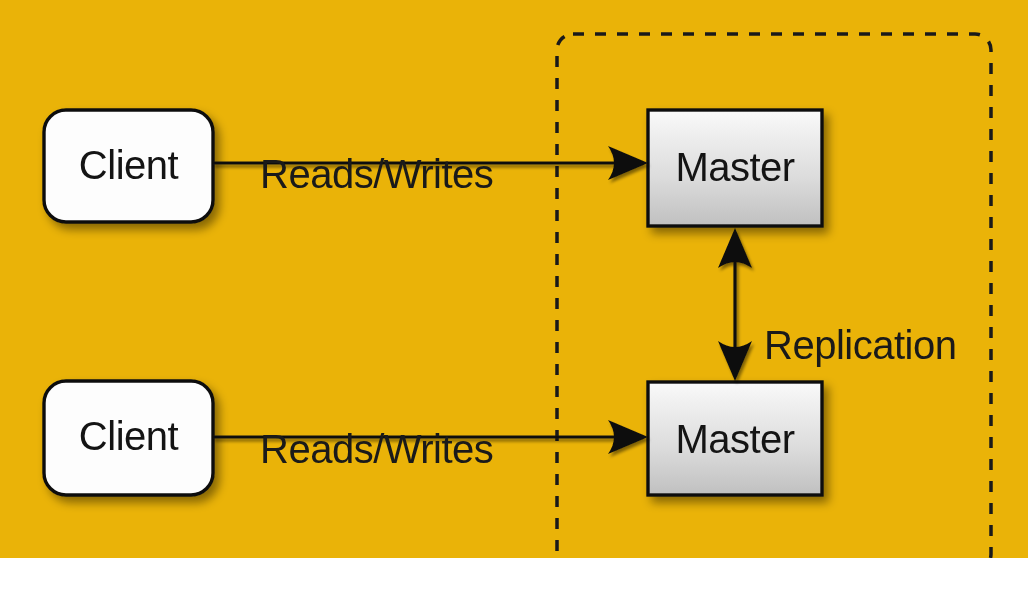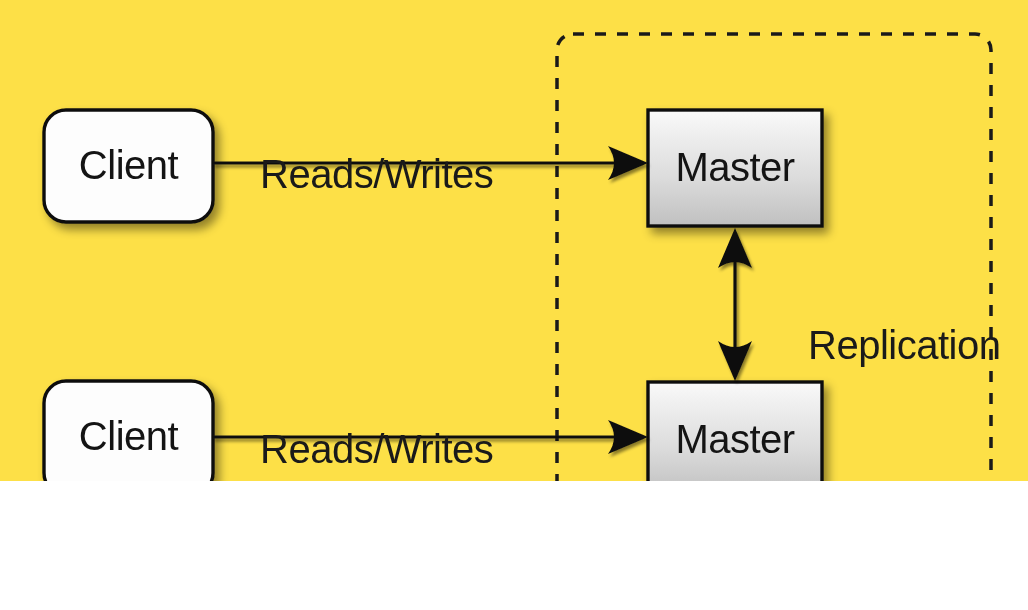--- a/index.html
+++ b/index.html
@@ -6,22 +6,22 @@
     margin: 0;
     padding: 0;
     background: #ffffff;
   }
   body {
     font-family: "Liberation Sans", sans-serif;
   }
   #canvas {
     position: relative;
     width: 1028px;
-    height: 481px;
-    background: #fde047;
+    height: 558px;
+    background: #eab308;
     overflow: hidden;
   }
   #vectors {
     position: absolute;
     left: 0;
     top: 0;
     width: 1028px;
     height: 610px;
   }
   .edge-label {
@@ -39,21 +39,21 @@
     font-family: "Liberation Sans", sans-serif;
     font-size: 40px;
     font-weight: 400;
     color: #141414;
     white-space: nowrap;
     letter-spacing: -0.5px;
     text-align: center;
   }
   #label-rw-top   { left: 260px; top: 104px; }
   #label-rw-bot   { left: 260px; top: 379px; }
-  #label-repl     { left: 808px; top: 275px; }
+  #label-repl     { left: 764px; top: 275px; }
   #label-client-1 { left: 44px;  top: 143px; width: 169px; }
   #label-client-2 { left: 44px;  top: 414px; width: 169px; }
   #label-master-1 { left: 648px; top: 145px; width: 174px; }
   #label-master-2 { left: 648px; top: 417px; width: 174px; }
 </style>
 </head>
 <body>
 
 <div id="canvas">
 

